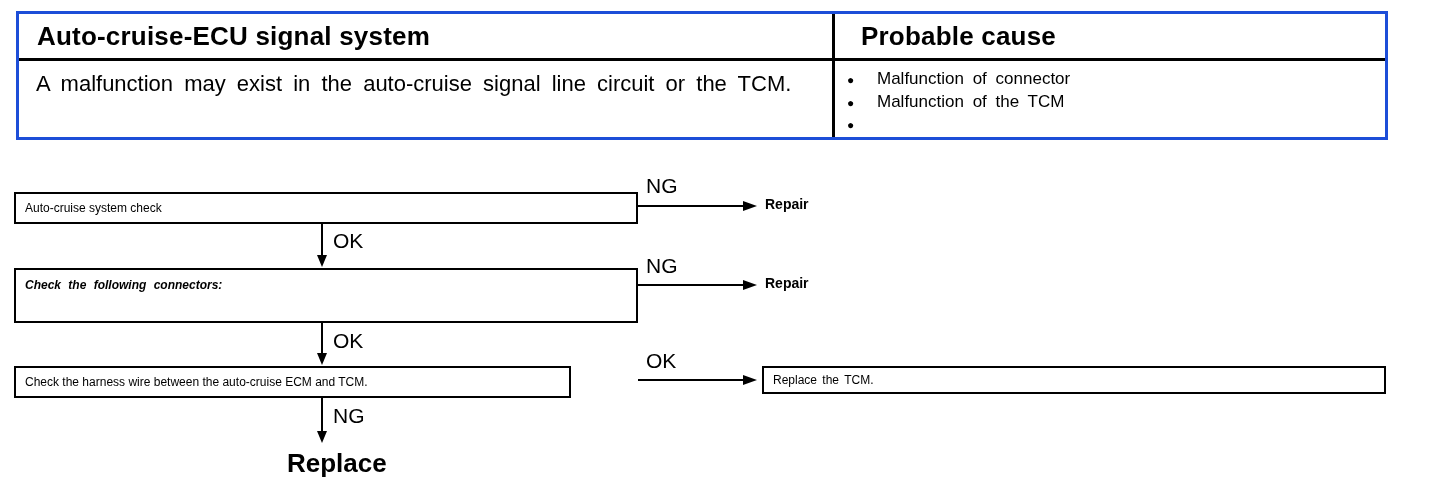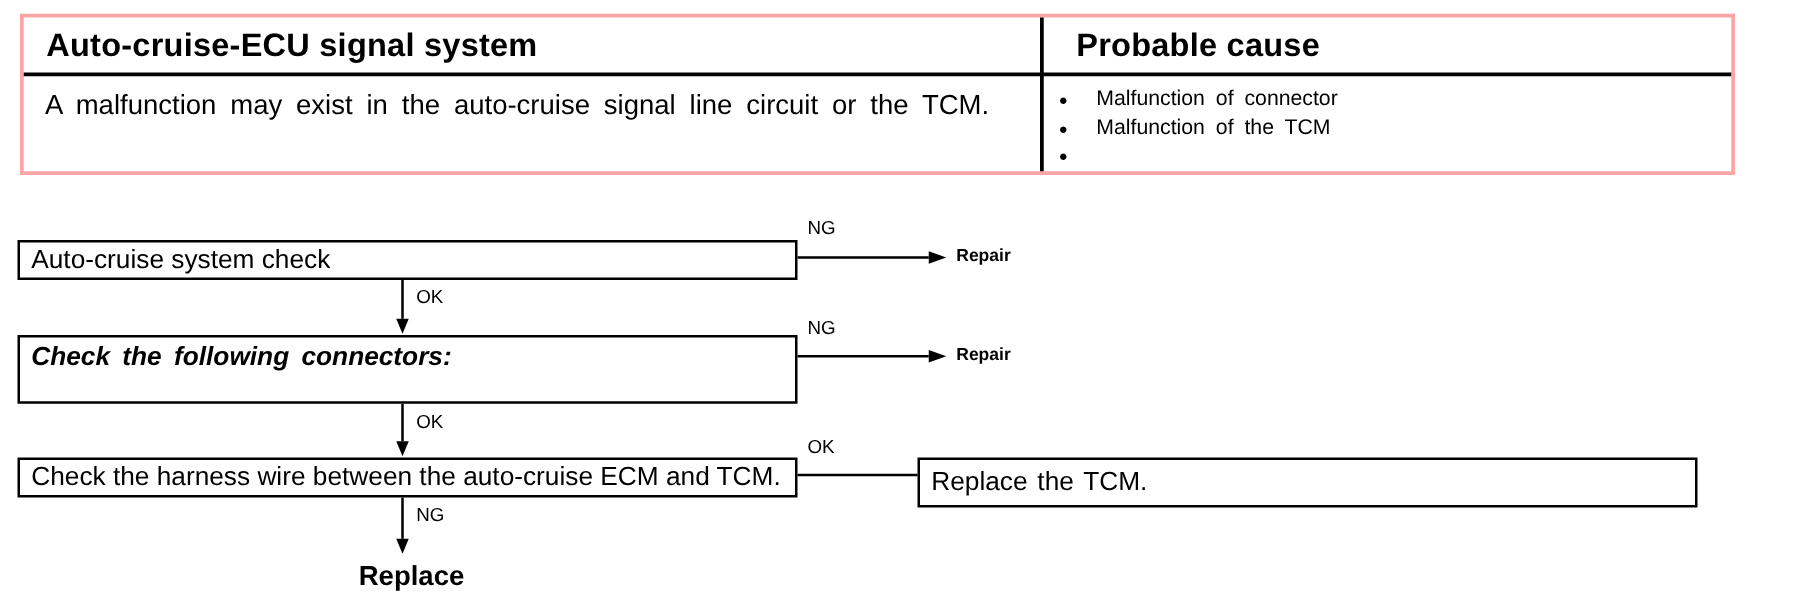--- a/index.html
+++ b/index.html
@@ -11,21 +11,21 @@
     color: #000;
     font-family: "Liberation Sans", sans-serif;
     overflow: hidden;
   }
 
   
   .htable {
     position: absolute;
     left: 16px; top: 11px;
     width: 1372px; height: 129px;
-    border: 3px solid #fca5a5;
+    border: 3px solid #1d4ed8;
     box-sizing: border-box;
   }
   .col-divider {
     position: absolute;
     left: 813px; top: 0; bottom: 0;
     width: 3px; background: #000;
   }
   .row-divider {
     position: absolute;
     left: 0; right: 0; top: 44px;
@@ -65,54 +65,54 @@
     width: 30px;
     flex: 0 0 30px;
   }
 
   
   .fbox {
     position: absolute;
     border: 2px solid #000;
     box-sizing: border-box;
     background: #fff;
-    font-size: 21px;
+    font-size: 12px;
     display: flex;
     align-items: center;
     padding-left: 9px;
   }
   .box1 { left: 14px; top: 192px; width: 624px; height: 32px; }
   .box2 {
     left: 14px; top: 268px; width: 624px; height: 55px;
     display: block; padding-top: 4px; line-height: 23px;
     font-weight: bold; word-spacing: 4px; font-style: italic;
   }
-  .box3 { left: 14px; top: 366px; width: 624px; height: 32px; }
-  .box4 { left: 734px; top: 366px; width: 624px; height: 40px; word-spacing: 2px; }
+  .box3 { left: 14px; top: 366px; width: 557px; height: 32px; }
+  .box4 { left: 762px; top: 366px; width: 624px; height: 28px; word-spacing: 2px; }
 
   .flabel {
     position: absolute;
-    font-size: 15px;
+    font-size: 21px;
     white-space: nowrap;
   }
   .faction {
     position: absolute;
     font-size: 14px;
     font-weight: bold;
     white-space: nowrap;
   }
   .ng1 { left: 646px; top: 174px; }
   .ng2 { left: 646px; top: 254px; }
   .ok1 { left: 333px; top: 229px; }
   .ok2 { left: 333px; top: 329px; }
   .ok3 { left: 646px; top: 349px; }
   .ng3 { left: 333px; top: 404px; }
   .repair1 { left: 765px; top: 196px; }
   .repair2 { left: 765px; top: 275px; }
-  .replace-final { left: 287px; top: 448px; font-size: 22px; }
+  .replace-final { left: 287px; top: 448px; font-size: 26px; }
 
   .harrow {
     position: absolute;
     height: 12px;
     display: flex;
     align-items: center;
   }
   .harrow .hline { flex: 1; height: 2px; background: #000; }
   .harrow .hhead {
     width: 0; height: 0;

